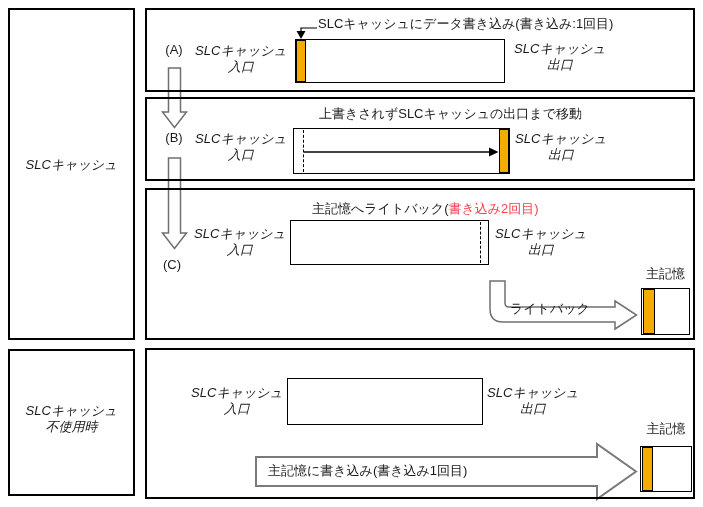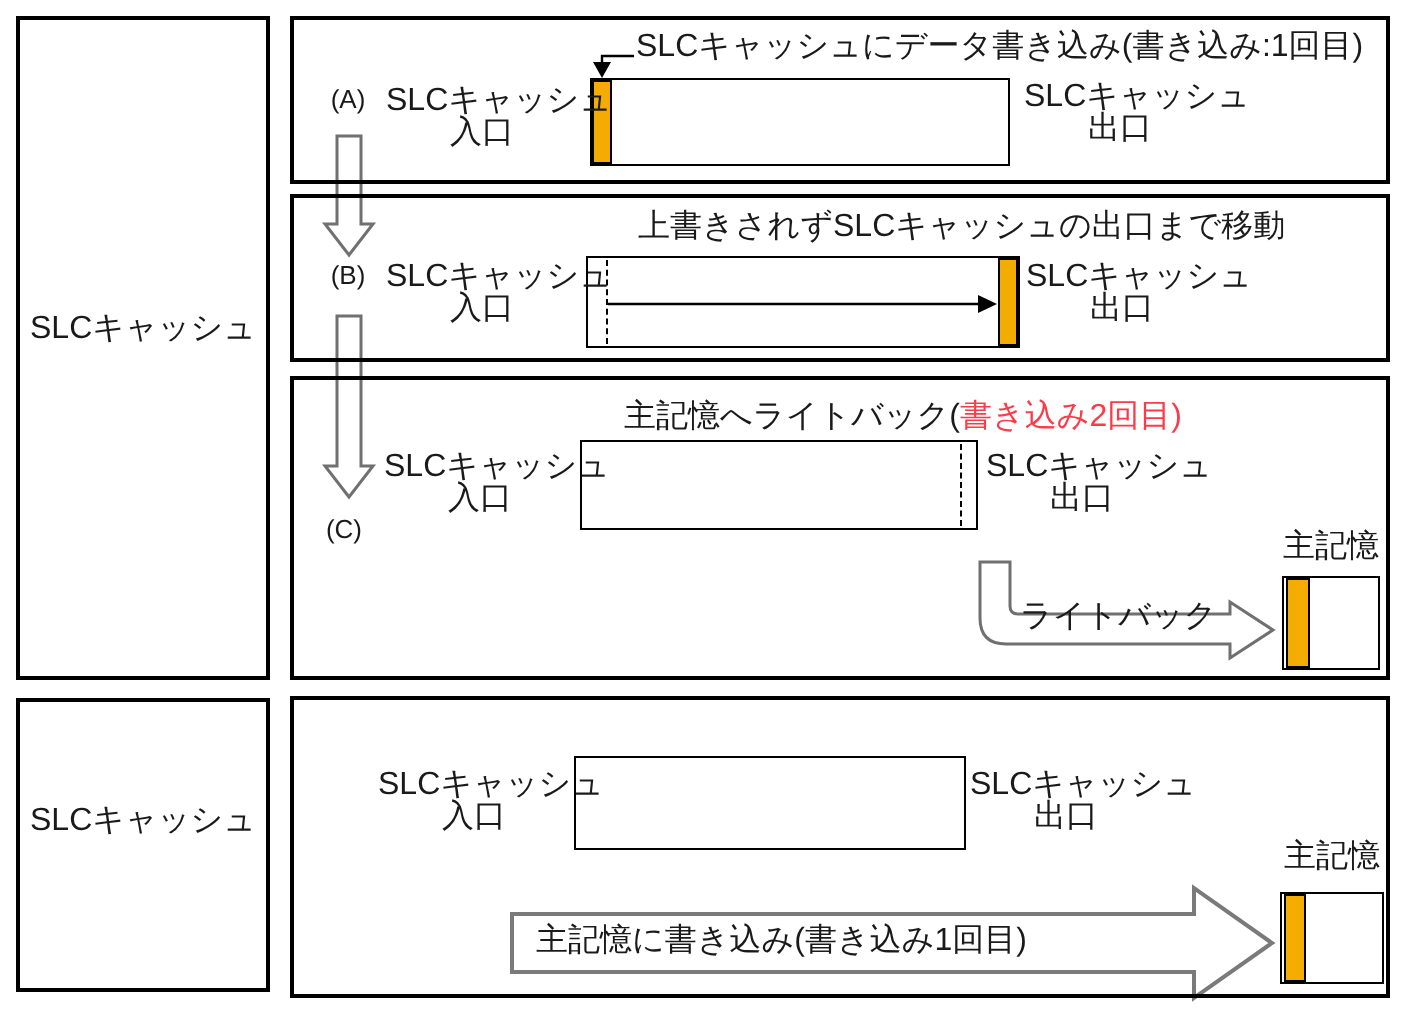--- a/index.html
+++ b/index.html
@@ -7,23 +7,23 @@
     position:relative;width:703px;height:507px;background:#ffffff;
     font-family:"Liberation Sans","DejaVu Sans",sans-serif;
     color:#1a1a1a;overflow:hidden;
   }
   .panel{position:absolute;border:2px solid #000;background:transparent;box-sizing:border-box;z-index:2;}
   .leftbox{position:absolute;border:2px solid #000;background:#fff;box-sizing:border-box;z-index:2;}
   .cache-rect{position:absolute;border:1.5px solid #000;background:#fff;box-sizing:border-box;z-index:2;}
   .mm-box{position:absolute;border:1.5px solid #000;background:#fff;box-sizing:border-box;z-index:2;}
   .orange-bar{position:absolute;top:0;bottom:0;width:10px;background:#F5AC00;border:1px solid #000;box-sizing:border-box;}
   .dashed-line{position:absolute;top:1px;bottom:1px;width:0;border-left:1px dashed #000;}
-  .lbl{position:absolute;font-size:16px;line-height:16px;white-space:nowrap;z-index:4;}
+  .lbl{position:absolute;font-size:13px;line-height:16px;white-space:nowrap;z-index:4;}
   .two-line{text-align:center;white-space:normal;}
-  .two-line div{white-space:nowrap;}
+  .two-line div{white-space:nowrap;font-style:italic;}
   .step-lbl{position:absolute;font-size:13px;z-index:4;text-align:center;width:30px;}
   .red{color:#FA3C4A;}
   svg.layer{position:absolute;left:0;top:0;z-index:1;}
   svg.layer-top{position:absolute;left:0;top:0;z-index:3;}
 </style>
 </head>
 <body>
 
 <div class="canvas">
 
@@ -42,20 +42,21 @@
   </svg>
 
   <div class="leftbox" style="left:8px;top:8px;width:127px;height:332px;"></div>
   <div class="lbl two-line" style="left:8px;top:157px;width:127px;">
     <div>SLCキャッシュ</div>
   </div>
 
   <div class="leftbox" style="left:8px;top:349px;width:127px;height:147px;"></div>
   <div class="lbl two-line" style="left:8px;top:403px;width:127px;">
     <div>SLCキャッシュ</div>
+    <div>不使用時</div>
   </div>
 
   <div class="panel" style="left:145px;top:8px;width:550px;height:84px;"></div>
   <div class="step-lbl" style="left:159px;top:42px;">(A)</div>
   <div class="lbl" style="left:318px;top:16px;">SLCキャッシュにデータ書き込み(書き込み:1回目)</div>
   <div class="lbl two-line" style="left:193px;top:43px;width:96px;">
     <div>SLCキャッシュ</div>
     <div>入口</div>
   </div>
   <div class="cache-rect" style="left:295px;top:39px;width:210px;height:44px;">

